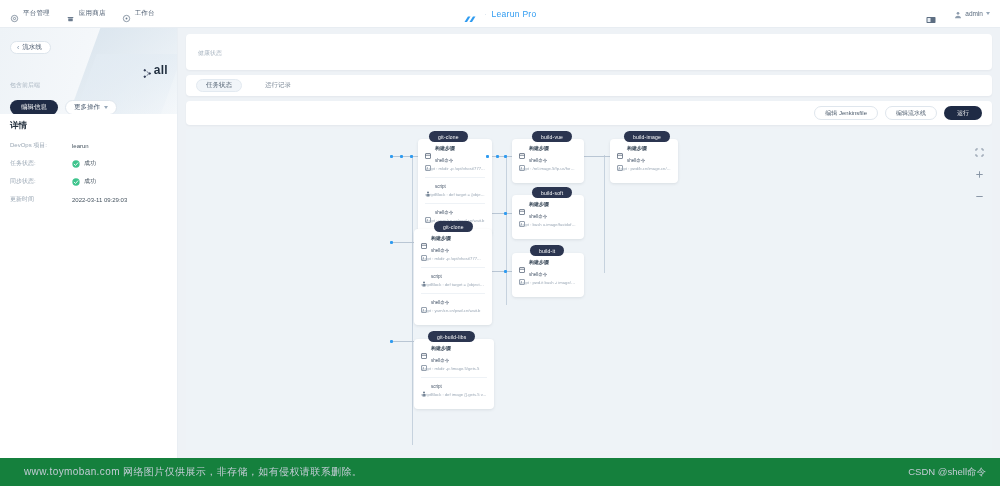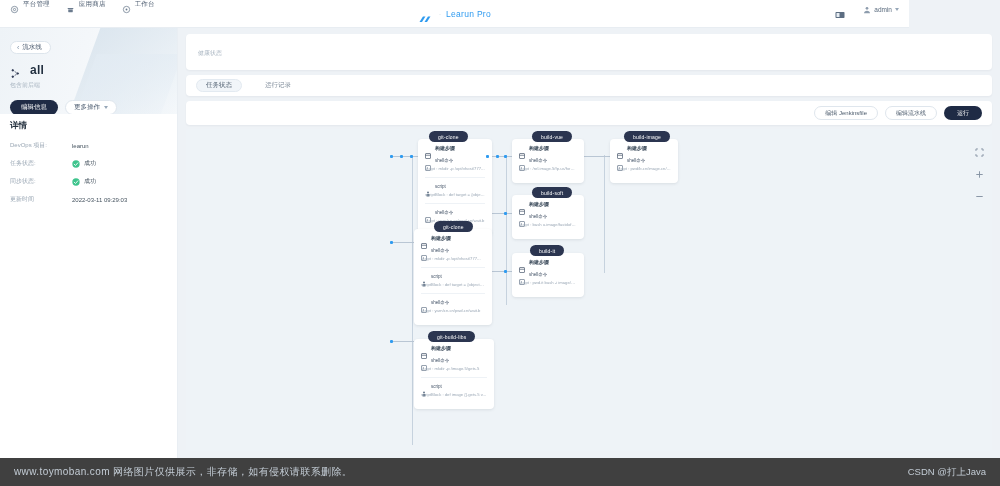--- a/index.html
+++ b/index.html
@@ -6,23 +6,23 @@
   html, body {
     width: 1000px; height: 486px;
     font-family: "Liberation Sans", "DejaVu Sans", sans-serif;
     background: #f3f6f9;
     overflow: hidden;
   }
   .app { position: relative; width: 1000px; height: 486px; background: #eef2f6; }
 
   
   .header {
-    position: absolute; left: 0; top: 0; width: 909px; height: 28px;
+    position: absolute; left: 0; top: 0; width: 1000px; height: 28px;
     background: #ffffff; border-bottom: 1px solid #e8edf2;
-    display: flex; align-items: flex-start; z-index: 30;
+    display: flex; align-items: center; z-index: 30;
   }
   .hdr-left { display: flex; align-items: center; gap: 16px; padding-left: 10px; }
   .hdr-item { display: flex; align-items: center; gap: 4px; cursor: pointer; }
   .hdr-item .ico { width: 9px; height: 9px; display: block; color: #5b6b80; }
   .hdr-item .lbl { font-size: 6.5px; color: #4a5a6e; letter-spacing: .2px; white-space: nowrap; }
   .hdr-center {
     position: absolute; left: 50%; top: 0; height: 28px; transform: translateX(-50%);
     display: flex; align-items: center; gap: 4px;
   }
   .brand-mark { display: block; width: 16px; height: 9px; }
@@ -57,21 +57,21 @@
     background: linear-gradient(150deg, rgba(226,235,243,.9), rgba(247,250,252,.2));
     transform: skewX(-20deg); pointer-events: none;
   }
   .back-pill {
     position: relative; display: inline-flex; align-items: center; gap: 3px;
     height: 13px; padding: 0 8px 0 6px; border: 1px solid #dde5ec; border-radius: 7px;
     background: #fff; cursor: pointer;
   }
   .back-pill .chev { color: #7f93a8; font-size: 7px; line-height: 1; }
   .back-pill .lbl { font-size: 6.5px; color: #46566a; }
-  .side-title-row { position: relative; display: flex; align-items: center; gap: 9px; margin-top: 9px; }
+  .side-title-row { position: relative; display: flex; align-items: center; gap: 1px; margin-top: 9px; justify-content: flex-end; }
   .branch-ico { width: 11px; height: 11px; display: block; }
   .side-title { font-size: 12px; font-weight: bold; color: #1f2d3d; letter-spacing: .3px; }
   .side-sub { position: relative; font-size: 6px; color: #aab6c2; margin-top: 4px; }
   .side-btns { position: relative; display: flex; align-items: center; gap: 7px; margin-top: 10px; }
   .btn-dark {
     height: 15px; padding: 0 11px; border-radius: 8px; background: #1f2b45; color: #fff;
     font-size: 6.5px; display: inline-flex; align-items: center; justify-content: center;
     cursor: pointer; border: none;
   }
   .btn-ghost {
@@ -156,21 +156,21 @@
 
   .side-fab {
     position: absolute; right: 0; bottom: 8px; width: 9px; height: 16px;
     background: #2f9bf0; border-radius: 3px 0 0 3px; z-index: 9; cursor: pointer;
     display: flex; align-items: center; justify-content: center;
   }
 
   
   .watermark {
     position: absolute; left: 0; bottom: 0; width: 1000px; height: 28px;
-    background: #404040; display: flex; align-items: center; z-index: 40;
+    background: #15803d; display: flex; align-items: center; z-index: 40; padding-left: 10px;
   }
   .wm-left { font-size: 10px; color: #c3ccd5; padding-left: 14px; letter-spacing: .4px; }
   .wm-right { margin-left: auto; font-size: 9.5px; color: #c3ccd5; padding-right: 14px; }
 </style>
 </head>
 <body>
 
 <div class="app">
 
   <div class="header">
@@ -627,16 +627,16 @@
   </div>
 
   <div class="side-fab">
     <svg viewBox="0 0 8 14" width="6" height="10" fill="none" stroke="#fff" stroke-width="1.4">
       <path d="M5.5 2 L2.5 7 L5.5 12"></path>
     </svg>
   </div>
 
   <div class="watermark">
     <div class="wm-left">www.toymoban.com 网络图片仅供展示，非存储，如有侵权请联系删除。</div>
-    <div class="wm-right">CSDN @打上Java</div>
+    <div class="wm-right">CSDN @shell命令</div>
   </div>
 
 </div>
 
 </body></html>

